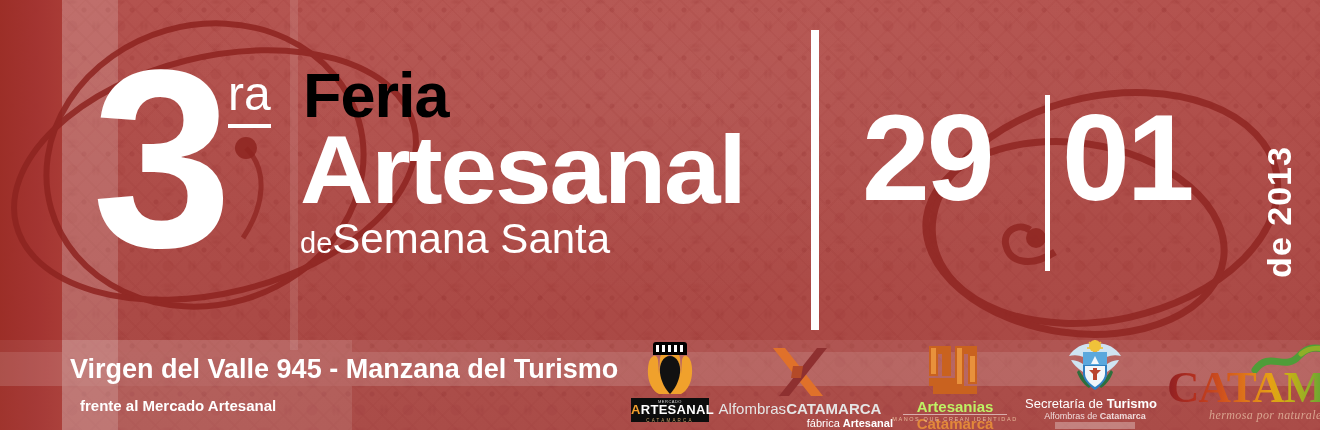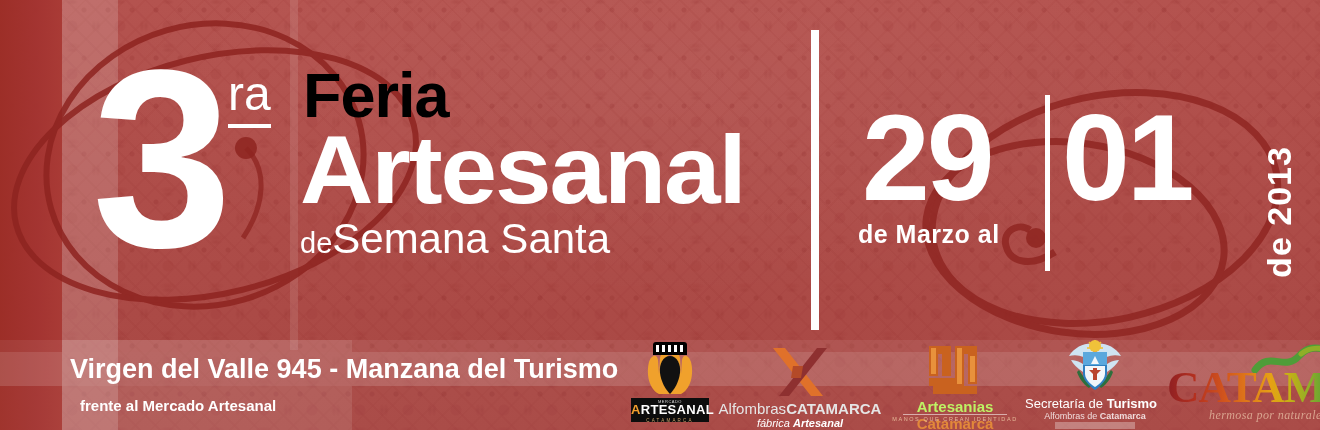--- a/index.html
+++ b/index.html
@@ -220,22 +220,22 @@
 
   
   .l2{ width:170px; height:88px; }
   .l2 .x{ position:absolute; left:52px; top:4px; width:62px; height:52px; }
   .l2 .t1{
     position:absolute; left:0; top:58px; width:170px; text-align:center;
     font-size:15px; line-height:17px; color:#e5e5e5; font-weight:400;
   }
   .l2 .t1 b{ font-weight:700; }
   .l2 .t2{
-    position:absolute; left:0; top:75px; width:170px; text-align:center;
-    font-size:11px; line-height:13px; color:#fff; font-style:italic;
+    position:absolute; left:8px; top:75px; width:170px; text-align:right;
+    font-size:11px; line-height:13px; color:#fff; 
   }
   .l2 .t2 b{ font-weight:700; }
 
   
   .l3{ width:140px; height:88px; }
   .l3 .motif{ position:absolute; left:40px; top:2px; width:58px; height:52px; }
   .l3 .t1{
     position:absolute; left:0; top:56px; width:140px; text-align:center;
     font-size:15px; line-height:17px; font-weight:700; color:#fff;
   }
@@ -328,21 +328,20 @@
   <div class="title-feria">Feria</div>
   <div class="title-artesanal">Artesanal</div>
   <div class="title-sub">
     <span class="sm">de</span><span>Semana  Santa</span>
   </div>
 
   <div class="divider-main"></div>
   <div class="divider-dates"></div>
 
   <div class="date-29">29</div>
-  <div class="date-29-label">de Marzo al</div>
   <div class="date-01">01</div>
   <div class="date-year">de 2013</div>
 
   <div class="addr-main">Virgen del Valle 945 - Manzana del Turismo</div>
   <div class="addr-sub">frente al Mercado Artesanal</div>
 
   <div class="logos">
 
     <div class="logo l1">
       <svg class="hands" viewBox="0 0 50 52">

